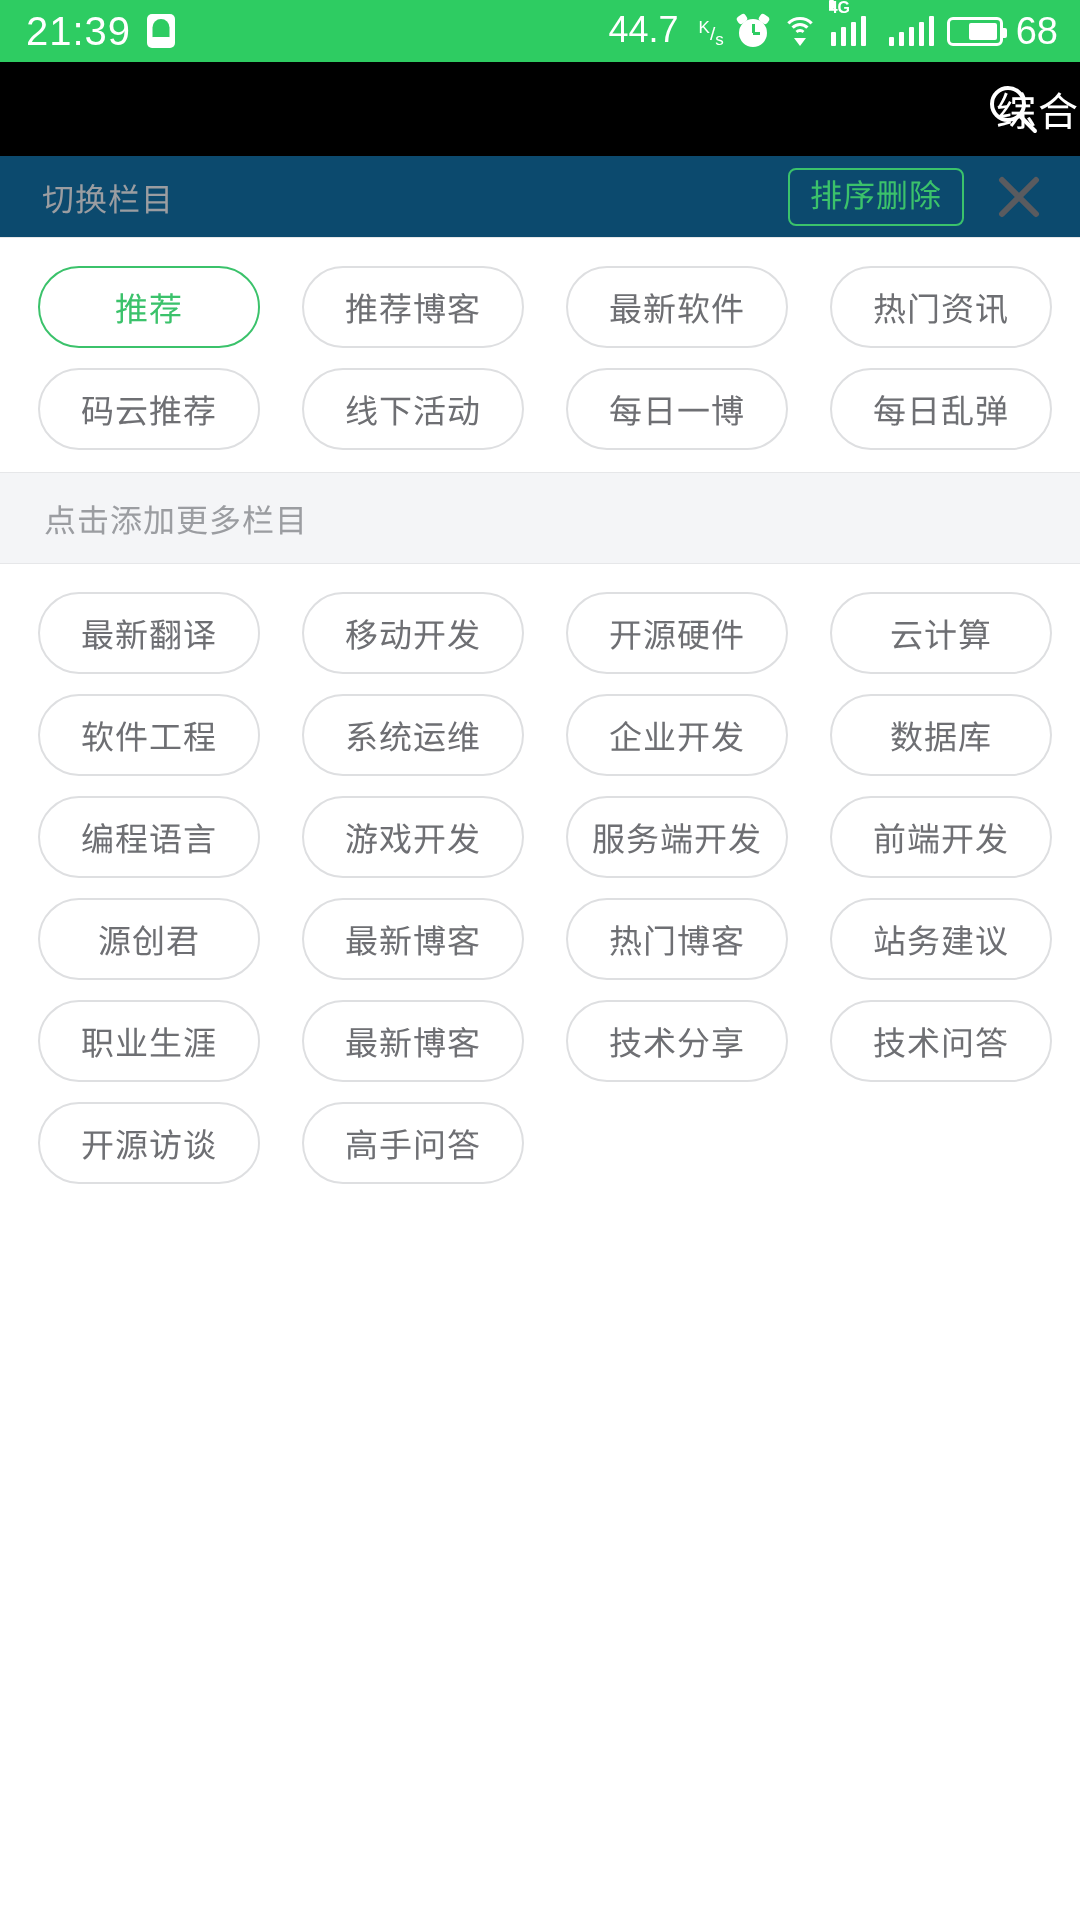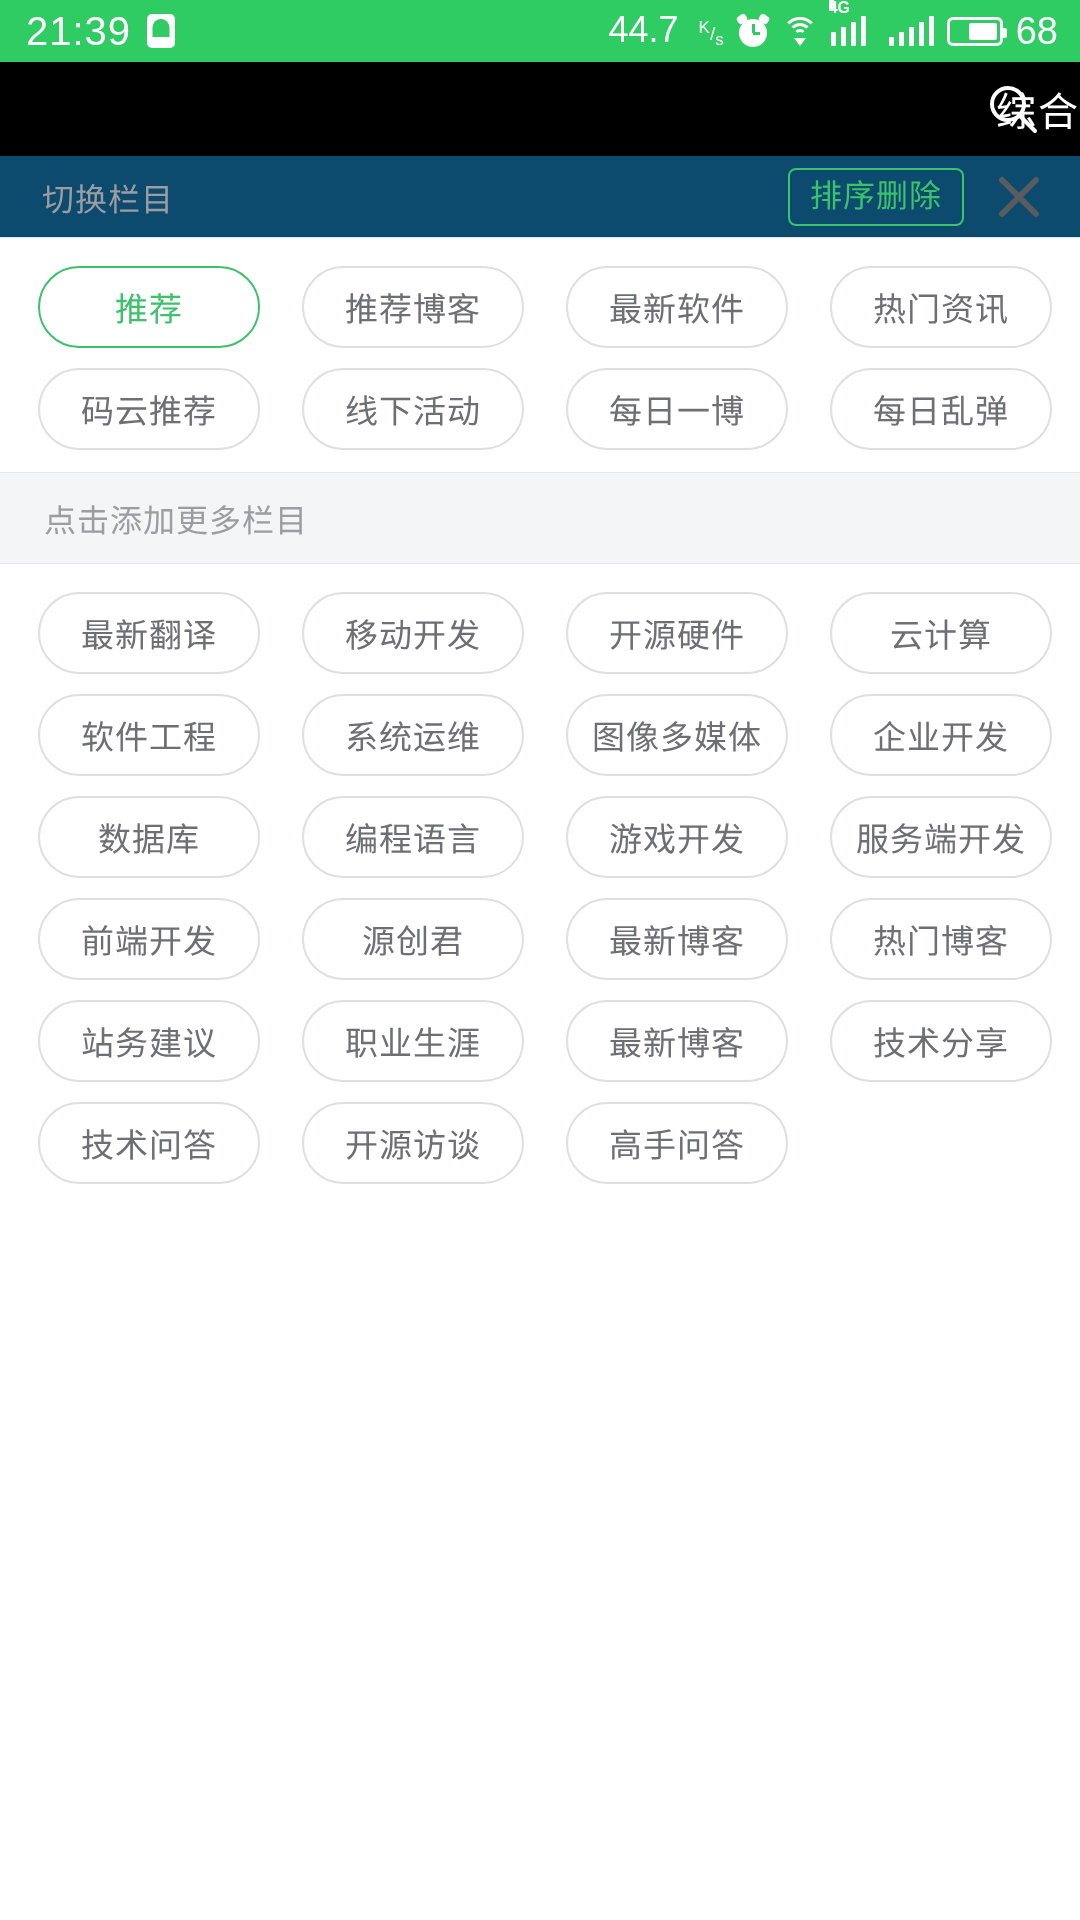--- a/index.html
+++ b/index.html
@@ -215,21 +215,20 @@
   </div>
 
   <div class="chip-panel">
     <div class="chip-grid" id="more-channels-grid">
         <div class="chip">最新翻译</div>
         <div class="chip">移动开发</div>
         <div class="chip">开源硬件</div>
         <div class="chip">云计算</div>
         <div class="chip">软件工程</div>
         <div class="chip">系统运维</div>
-        <div class="chip">图像多媒体</div>
         <div class="chip">企业开发</div>
         <div class="chip">数据库</div>
         <div class="chip">编程语言</div>
         <div class="chip">游戏开发</div>
         <div class="chip">服务端开发</div>
         <div class="chip">前端开发</div>
         <div class="chip">源创君</div>
         <div class="chip">最新博客</div>
         <div class="chip">热门博客</div>
         <div class="chip">站务建议</div>

